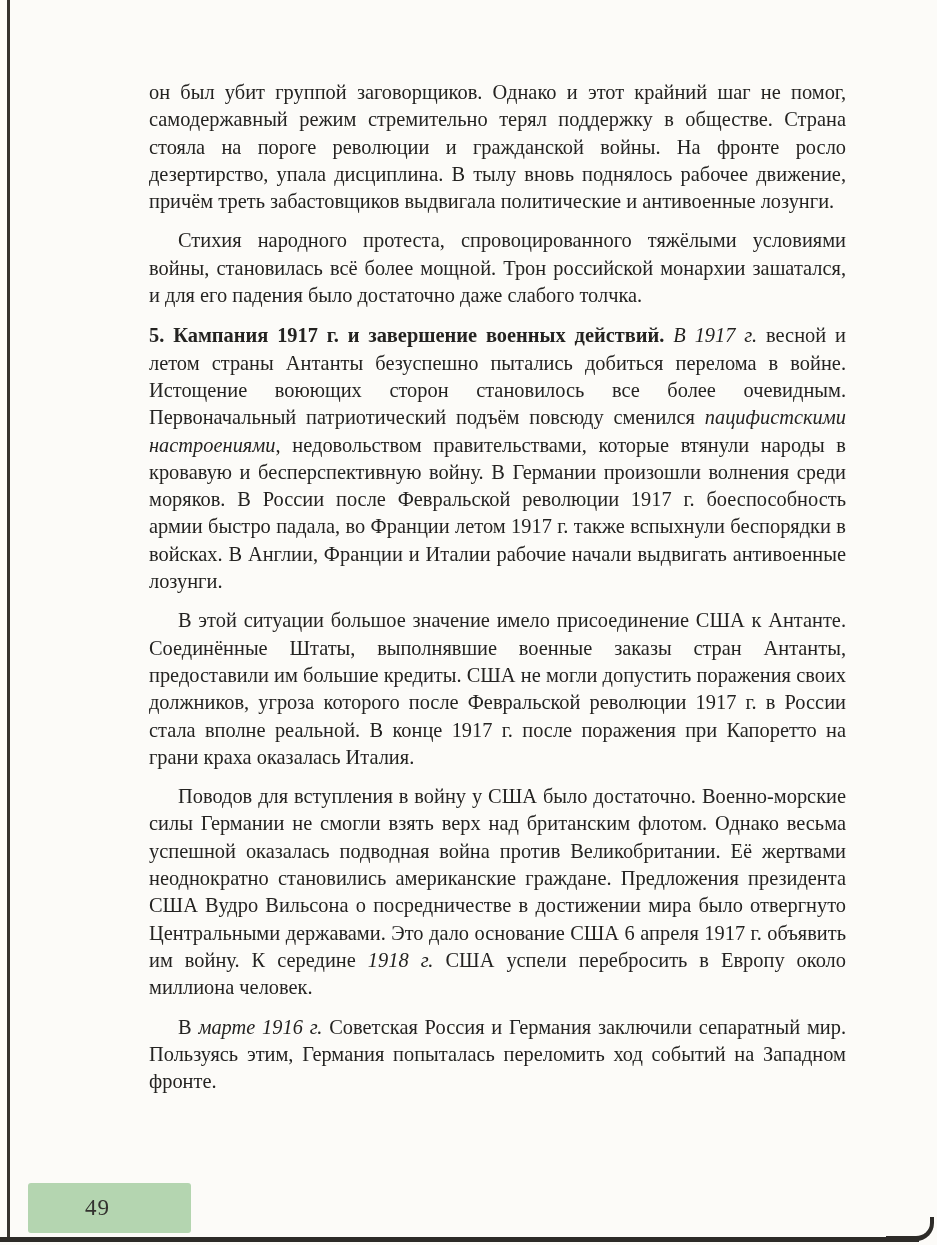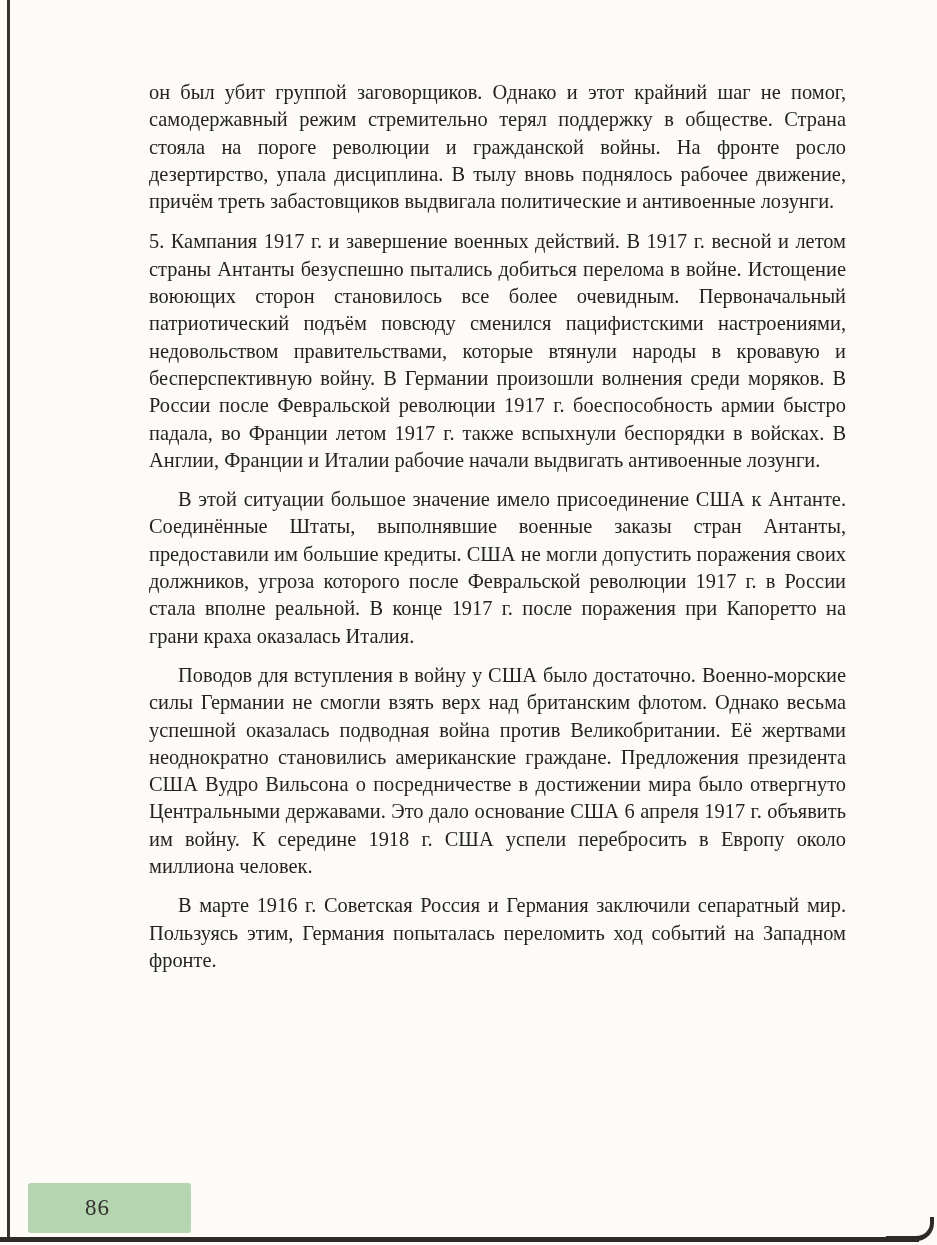--- a/index.html
+++ b/index.html
@@ -47,22 +47,22 @@
     width: 721px;
     font-size: 20.4px;
     line-height: 27.3px;
     text-align: justify;
     hyphens: auto;
     -webkit-hyphens: auto;
   }
   .para { margin: 12px; text-indent: 0; }
   .para.indent { text-indent: 29px; }
   .para.space-before { margin-top: 13px; }
-  .run-bold { font-weight: normal; }
-  .run-italic { }
+  .run-bold { font-weight: bold; }
+  .run-italic { font-style: italic; }
   
   .page-badge {
     position: absolute;
     left: 28px;
     top: 1183px;
     width: 163px;
     height: 50px;
     background: var(--badge-green, #b4d5b0);
     border-radius: 3px;
     display: flex;
@@ -78,22 +78,23 @@
 </head>
 <body>
 
 <div class="scan-page">
   <div class="edge-left"></div>
   <div class="edge-bottom"></div>
   <div class="edge-corner"></div>
 
   <main class="text-block" id="text-block">
       <p class="para"><span>он был убит группой заговорщиков. Однако и этот крайний шаг не помог, самодержавный режим стремительно терял поддержку в обществе. Страна стояла на пороге революции и гражданской войны. На фронте росло дезертирство, упала дисциплина. В тылу вновь поднялось рабочее движение, причём треть забастовщиков выдвигала политические и антивоенные лозунги.</span></p>
+      <p class="para indent"><span>Стихия народного протеста, спровоцированного тяжёлыми условиями войны, становилась всё более мощной. Трон российской монархии зашатался, и для его падения было достаточно даже слабого толчка.</span></p>
       <p class="para space-before"><span class="run-bold">5. Кампания 1917 г. и завершение военных действий.</span><span class="run-italic"> В 1917 г.</span><span> весной и летом страны Антанты безуспешно пытались добиться перелома в войне. Истощение воюющих сторон становилось все более очевидным. Первоначальный патриотический подъём повсюду сменился </span><span class="run-italic">пацифистскими настроениями</span><span>, недовольством правительствами, которые втянули народы в кровавую и бесперспективную войну. В Германии произошли волнения среди моряков. В России после Февральской революции 1917 г. боеспособность армии быстро падала, во Франции летом 1917 г. также вспыхнули беспорядки в войсках. В Англии, Франции и Италии рабочие начали выдвигать антивоенные лозунги.</span></p>
       <p class="para indent"><span>В этой ситуации большое значение имело присоединение США к Антанте. Соединённые Штаты, выполнявшие военные заказы стран Антанты, предоставили им большие кредиты. США не могли допустить поражения своих должников, угроза которого после Февральской революции 1917 г. в России стала вполне реальной. В конце 1917 г. после поражения при Капоретто на грани краха оказалась Италия.</span></p>
       <p class="para indent"><span>Поводов для вступления в войну у США было достаточно. Военно-морские силы Германии не смогли взять верх над британским флотом. Однако весьма успешной оказалась подводная война против Великобритании. Её жертвами неоднократно становились американские граждане. Предложения президента США Вудро Вильсона о посредничестве в достижении мира было отвергнуто Центральными державами. Это дало основание США 6 апреля 1917 г. объявить им войну. К середине </span><span class="run-italic">1918 г.</span><span> США успели перебросить в Европу около миллиона человек.</span></p>
       <p class="para indent"><span>В </span><span class="run-italic">марте 1916 г.</span><span> Советская Россия и Германия заключили сепаратный мир. Пользуясь этим, Германия попыталась переломить ход событий на Западном фронте.</span></p>
     </main>
 
   <div class="page-badge">
-    <span class="num">86</span>
+    <span class="num">49</span>
   </div>
 </div>
 
 </body></html>

